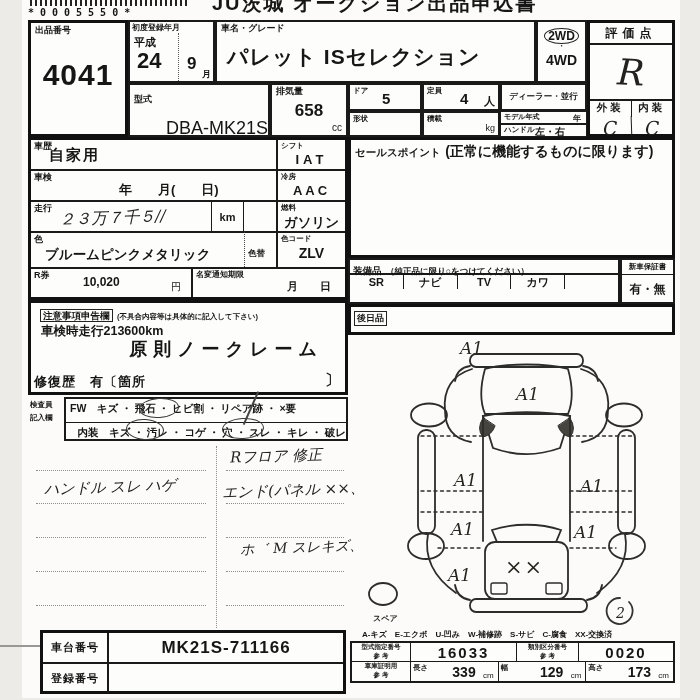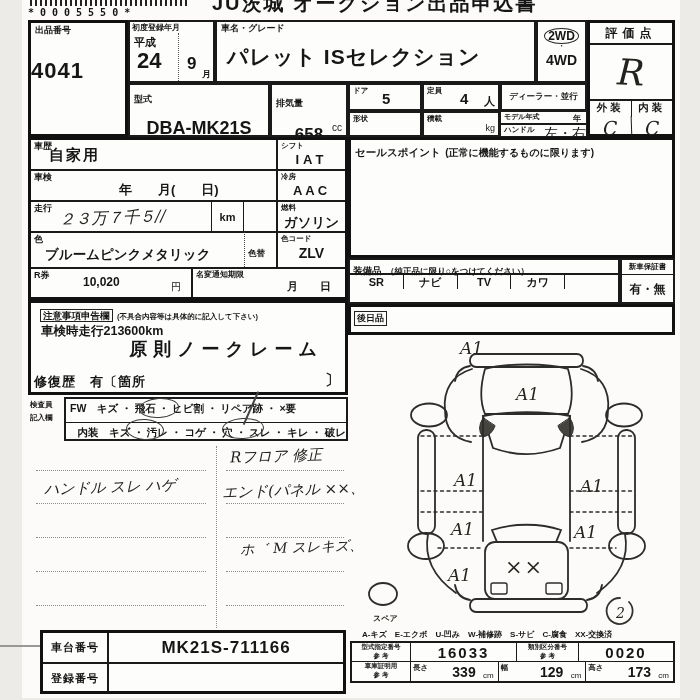--- a/index.html
+++ b/index.html
@@ -24,21 +24,21 @@
 
 <div class="page">
   <div class="abs paper" style="left:22px;top:0;width:658px;height:698px;"></div>
 
   <div class="abs" style="left:30px;top:-3px;width:160px;height:9px;background:repeating-linear-gradient(90deg,#222 0 2px,transparent 2px 5px);"></div>
   <div class="abs" style="left:28px;top:7px;width:190px;font:bold 10px 'DejaVu Sans Mono',monospace;letter-spacing:6px;">*0005550*</div>
   <div class="abs" style="left:212px;top:-10px;width:420px;font-weight:bold;font-size:20px;letter-spacing:2px;white-space:nowrap;">JU茨城 オークション出品申込書</div>
 
   <div class="abs b3" style="left:28px;top:20px;width:100px;height:117px;">
     <div class="lbl" style="padding:3px 4px;">出品番号</div>
-    <div style="font-size:22px;font-weight:bold;text-align:left;margin-top:20px;letter-spacing:1px;">4041</div>
+    <div style="font-size:30px;font-weight:bold;text-align:center;margin-top:20px;letter-spacing:1px;">4041</div>
   </div>
 
   <div class="abs b2" style="left:128px;top:20px;width:87px;height:63px;">
     <div class="lbl" style="padding:2px 2px;font-size:8px;">初度登録年月</div>
     <div class="abs" style="left:4px;top:13px;font-size:11px;font-weight:bold;">平成</div>
     <div class="abs" style="left:7px;top:26px;font-size:22px;font-weight:bold;">24</div>
     <div class="abs" style="left:48px;top:11px;height:48px;border-left:1px dotted #555;"></div>
     <div class="abs" style="left:57px;top:32px;font-size:17px;font-weight:bold;">9</div>
     <div class="abs" style="left:72px;top:46px;font-size:9px;font-weight:bold;">月</div>
   </div>
@@ -62,25 +62,25 @@
       <div style="flex:1;font-size:10.5px;font-weight:bold;letter-spacing:3px;text-align:center;">内装</div>
     </div>
     <div style="display:flex;height:22px;">
       <div class="ctr hand" style="flex:1;border-right:1.5px solid #1a1a1a;font-size:19px;">C</div>
       <div class="ctr hand" style="flex:1;font-size:19px;">C</div>
     </div>
   </div>
 
   <div class="abs b2" style="left:128px;top:83px;width:142px;height:54px;">
     <div class="lbl" style="padding:10px 4px;">型式</div>
-    <div style="font-size:18px;font-weight:bold;text-align:center;margin-top:4px;">DBA-MK21S</div>
+    <div style="font-size:18px;font-weight:normal;text-align:right;margin-top:4px;">DBA-MK21S</div>
   </div>
 
   <div class="abs b2" style="left:270px;top:83px;width:78px;height:54px;">
-    <div class="lbl" style="padding:14px 4px;">排気量</div>
+    <div class="lbl" style="padding:2px 4px;">排気量</div>
     <div style="font-size:17px;font-weight:bold;text-align:center;margin-top:3px;">658</div>
     <div class="abs" style="right:4px;bottom:2px;font-size:10px;">cc</div>
   </div>
 
   <div class="abs b2" style="left:348px;top:83px;width:74px;height:28px;">
     <div class="lbl7" style="padding:2px 3px;">ドア</div>
     <div class="abs" style="left:32px;top:5px;font-size:15px;font-weight:bold;">5</div>
   </div>
 
   <div class="abs b2" style="left:422px;top:83px;width:78px;height:28px;">
@@ -100,21 +100,21 @@
     <div class="abs" style="right:3px;bottom:2px;font-size:9px;">kg</div>
   </div>
 
   <div class="abs b2" style="left:500px;top:111px;width:87px;height:13px;border-width:1.5px;">
     <div class="abs lbl7" style="left:3px;top:1px;font-size:7px;">モデル年式</div>
     <div class="abs" style="right:5px;top:1px;font-size:8px;font-weight:bold;">年</div>
   </div>
 
   <div class="abs b2" style="left:500px;top:124px;width:87px;height:13px;border-width:1.5px;">
     <div class="abs lbl7" style="left:3px;top:1px;">ハンドル</div>
-    <div class="abs" style="right:0;top:0;font-size:14px;font-weight:normal;">左・右</div>
+    <div class="abs" style="right:21px;top:0;font-size:10px;font-weight:bold;">左・右</div>
   </div>
 
   <div class="abs b3" style="left:28px;top:137px;width:320px;height:163px;">
 
     <div class="abs" style="left:0;top:0;width:245px;height:29px;">
       <div class="lbl" style="padding:2px 3px;">車歴</div>
       <div class="abs" style="left:18px;top:6px;font-size:15px;font-weight:bold;letter-spacing:2px;">自家用</div>
     </div>
     <div class="abs" style="left:245px;top:0;width:69px;height:29px;border-left:2px solid #1a1a1a;">
       <div class="lbl7" style="padding:2px 3px;">シフト</div>
@@ -212,21 +212,21 @@
     </div>
     <div style="display:flex;height:29px;border-top:2px solid #1a1a1a;">
       <div class="ctr" style="width:64px;border-right:2px solid #1a1a1a;font-size:11px;font-weight:bold;letter-spacing:1px;">登録番号</div>
       <div class="ctr" style="flex:1;"></div>
     </div>
   </div>
 
   <div class="abs b3" style="left:348px;top:137px;width:327px;height:121px;">
     <div style="padding:2px 0 0 4px;">
       <span style="font-size:10.5px;font-weight:bold;">セールスポイント</span>
-      <span style="font-size:10px;font-weight:bold;">(正常に機能するものに限ります)</span>
+      <span style="font-size:14px;font-weight:bold;">(正常に機能するものに限ります)</span>
     </div>
   </div>
 
   <div class="abs b2" style="left:348px;top:258px;width:272px;height:46px;">
     <div style="height:13px;border-bottom:1.5px solid #1a1a1a;padding-left:3px;white-space:nowrap;">
       <span style="font-size:9.5px;font-weight:bold;">装備品</span>
       <span style="font-size:8.5px;font-weight:bold;">（純正品に限り○をつけてください）</span>
     </div>
     <div style="display:flex;height:14px;border-top:1.5px solid #1a1a1a;">
       <div class="ctr cellv" style="flex:1;font-size:11px;">SR</div>

